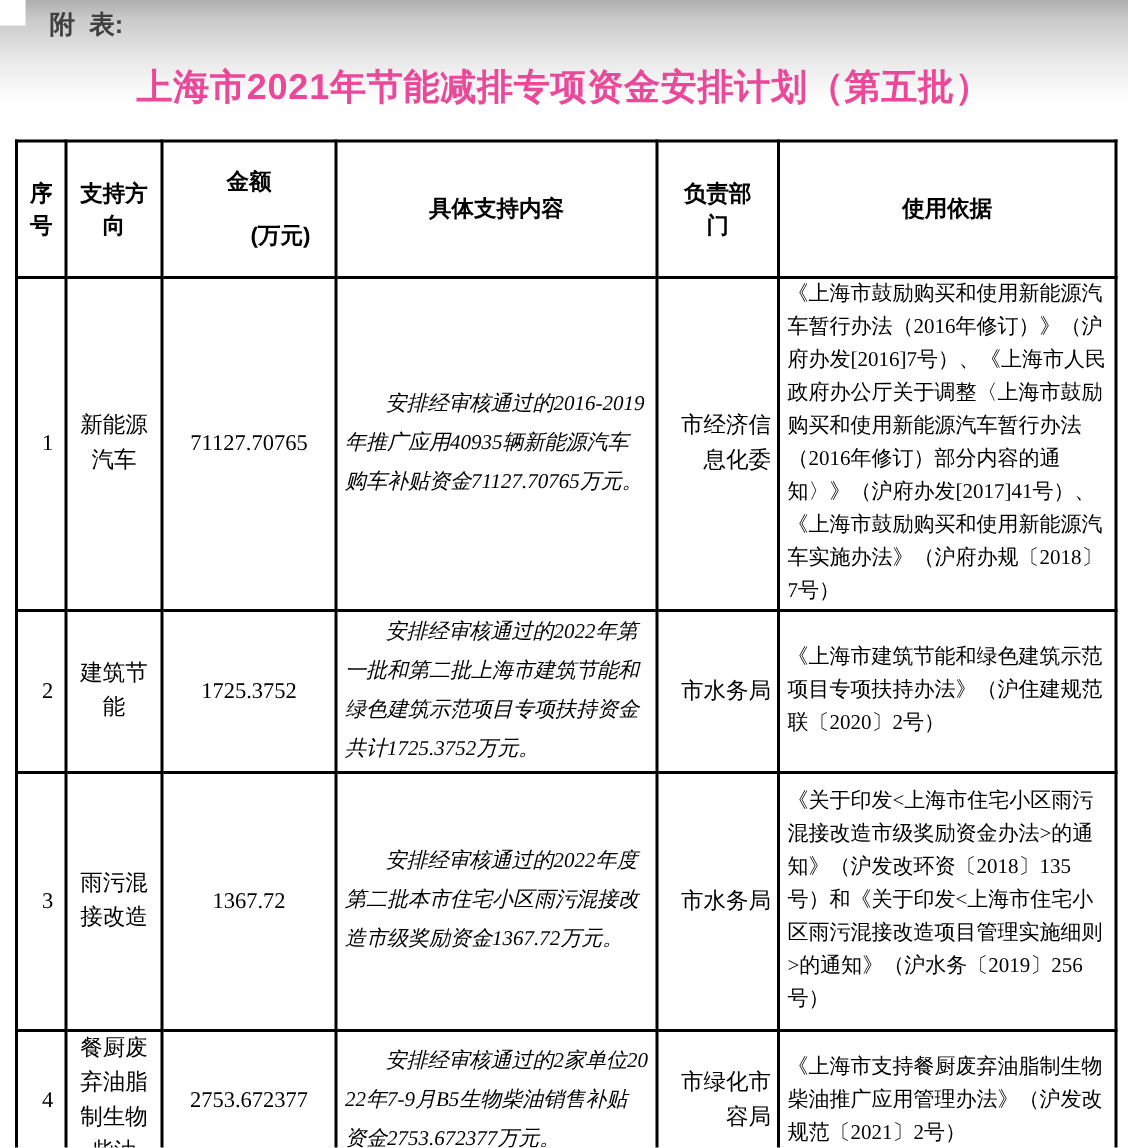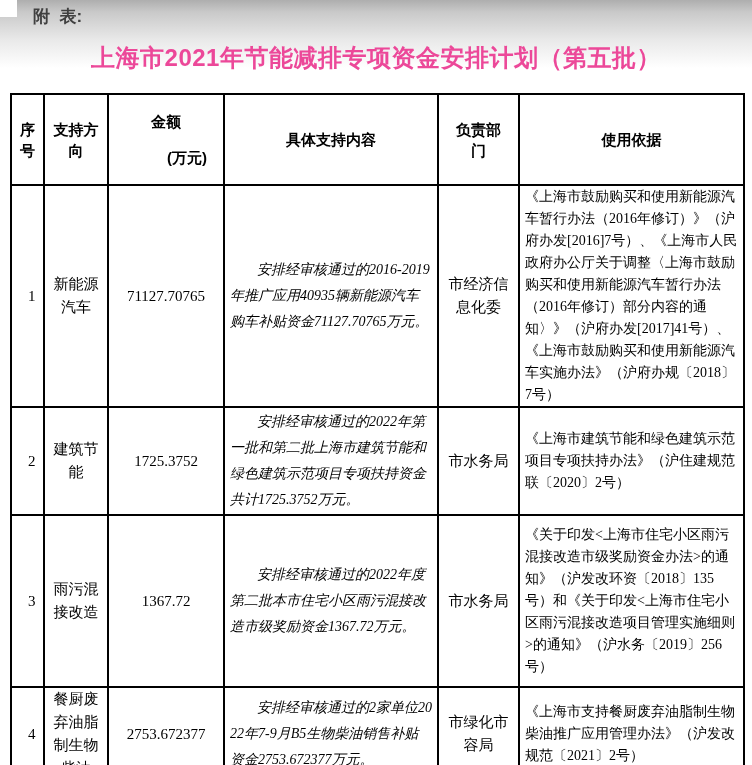--- a/index.html
+++ b/index.html
@@ -75,21 +75,21 @@
     text-align: center; font-size: 15px;
   }
   td.c-content {
     text-align: left; font-size: 14px;
     padding: 0 5px; line-height: 26px;
     text-indent: 27px;
     word-break: break-all;
     font-style: italic;
   }
   td.c-dept {
-    text-align: center; font-size: 15px;
+    text-align: right; font-size: 15px;
     padding: 0 4px; line-height: 23px;
     word-break: break-all;
   }
   td.c-basis {
     text-align: left; font-size: 14px;
     padding: 0 5px; line-height: 22px;
     word-break: break-all;
   }
   tr.header-row { height: 84px; }
   tr.row-1 { height: 197px; }

